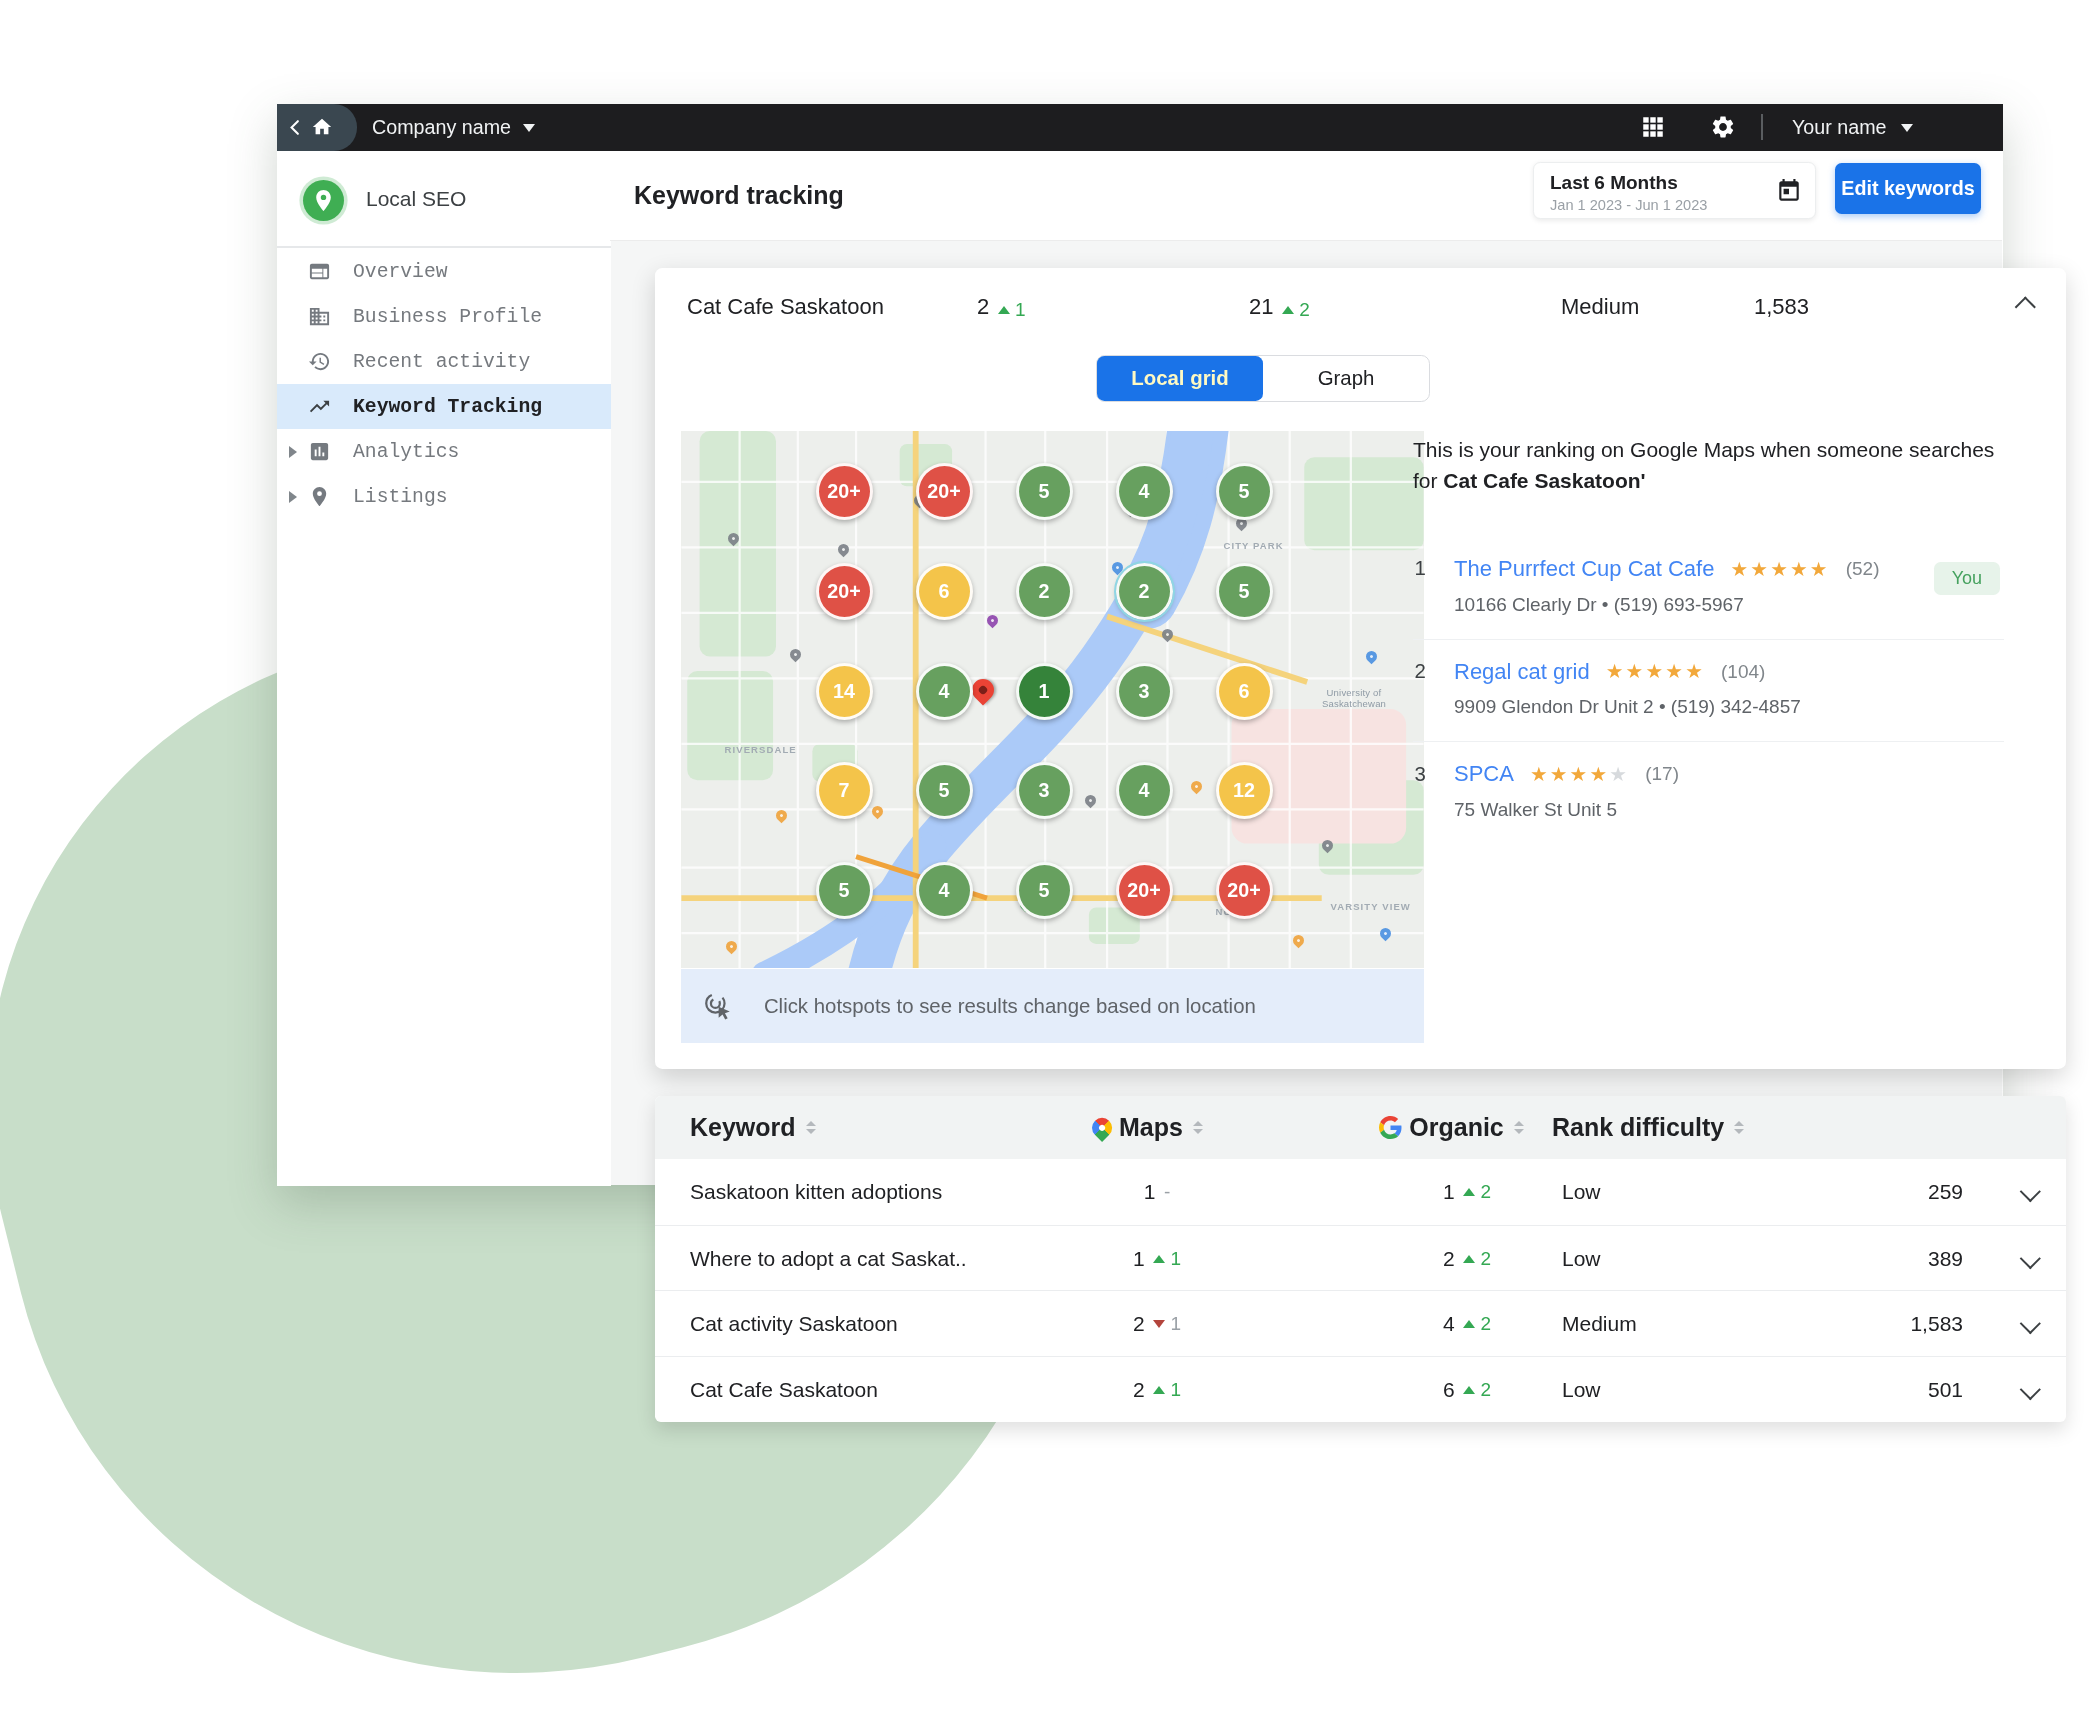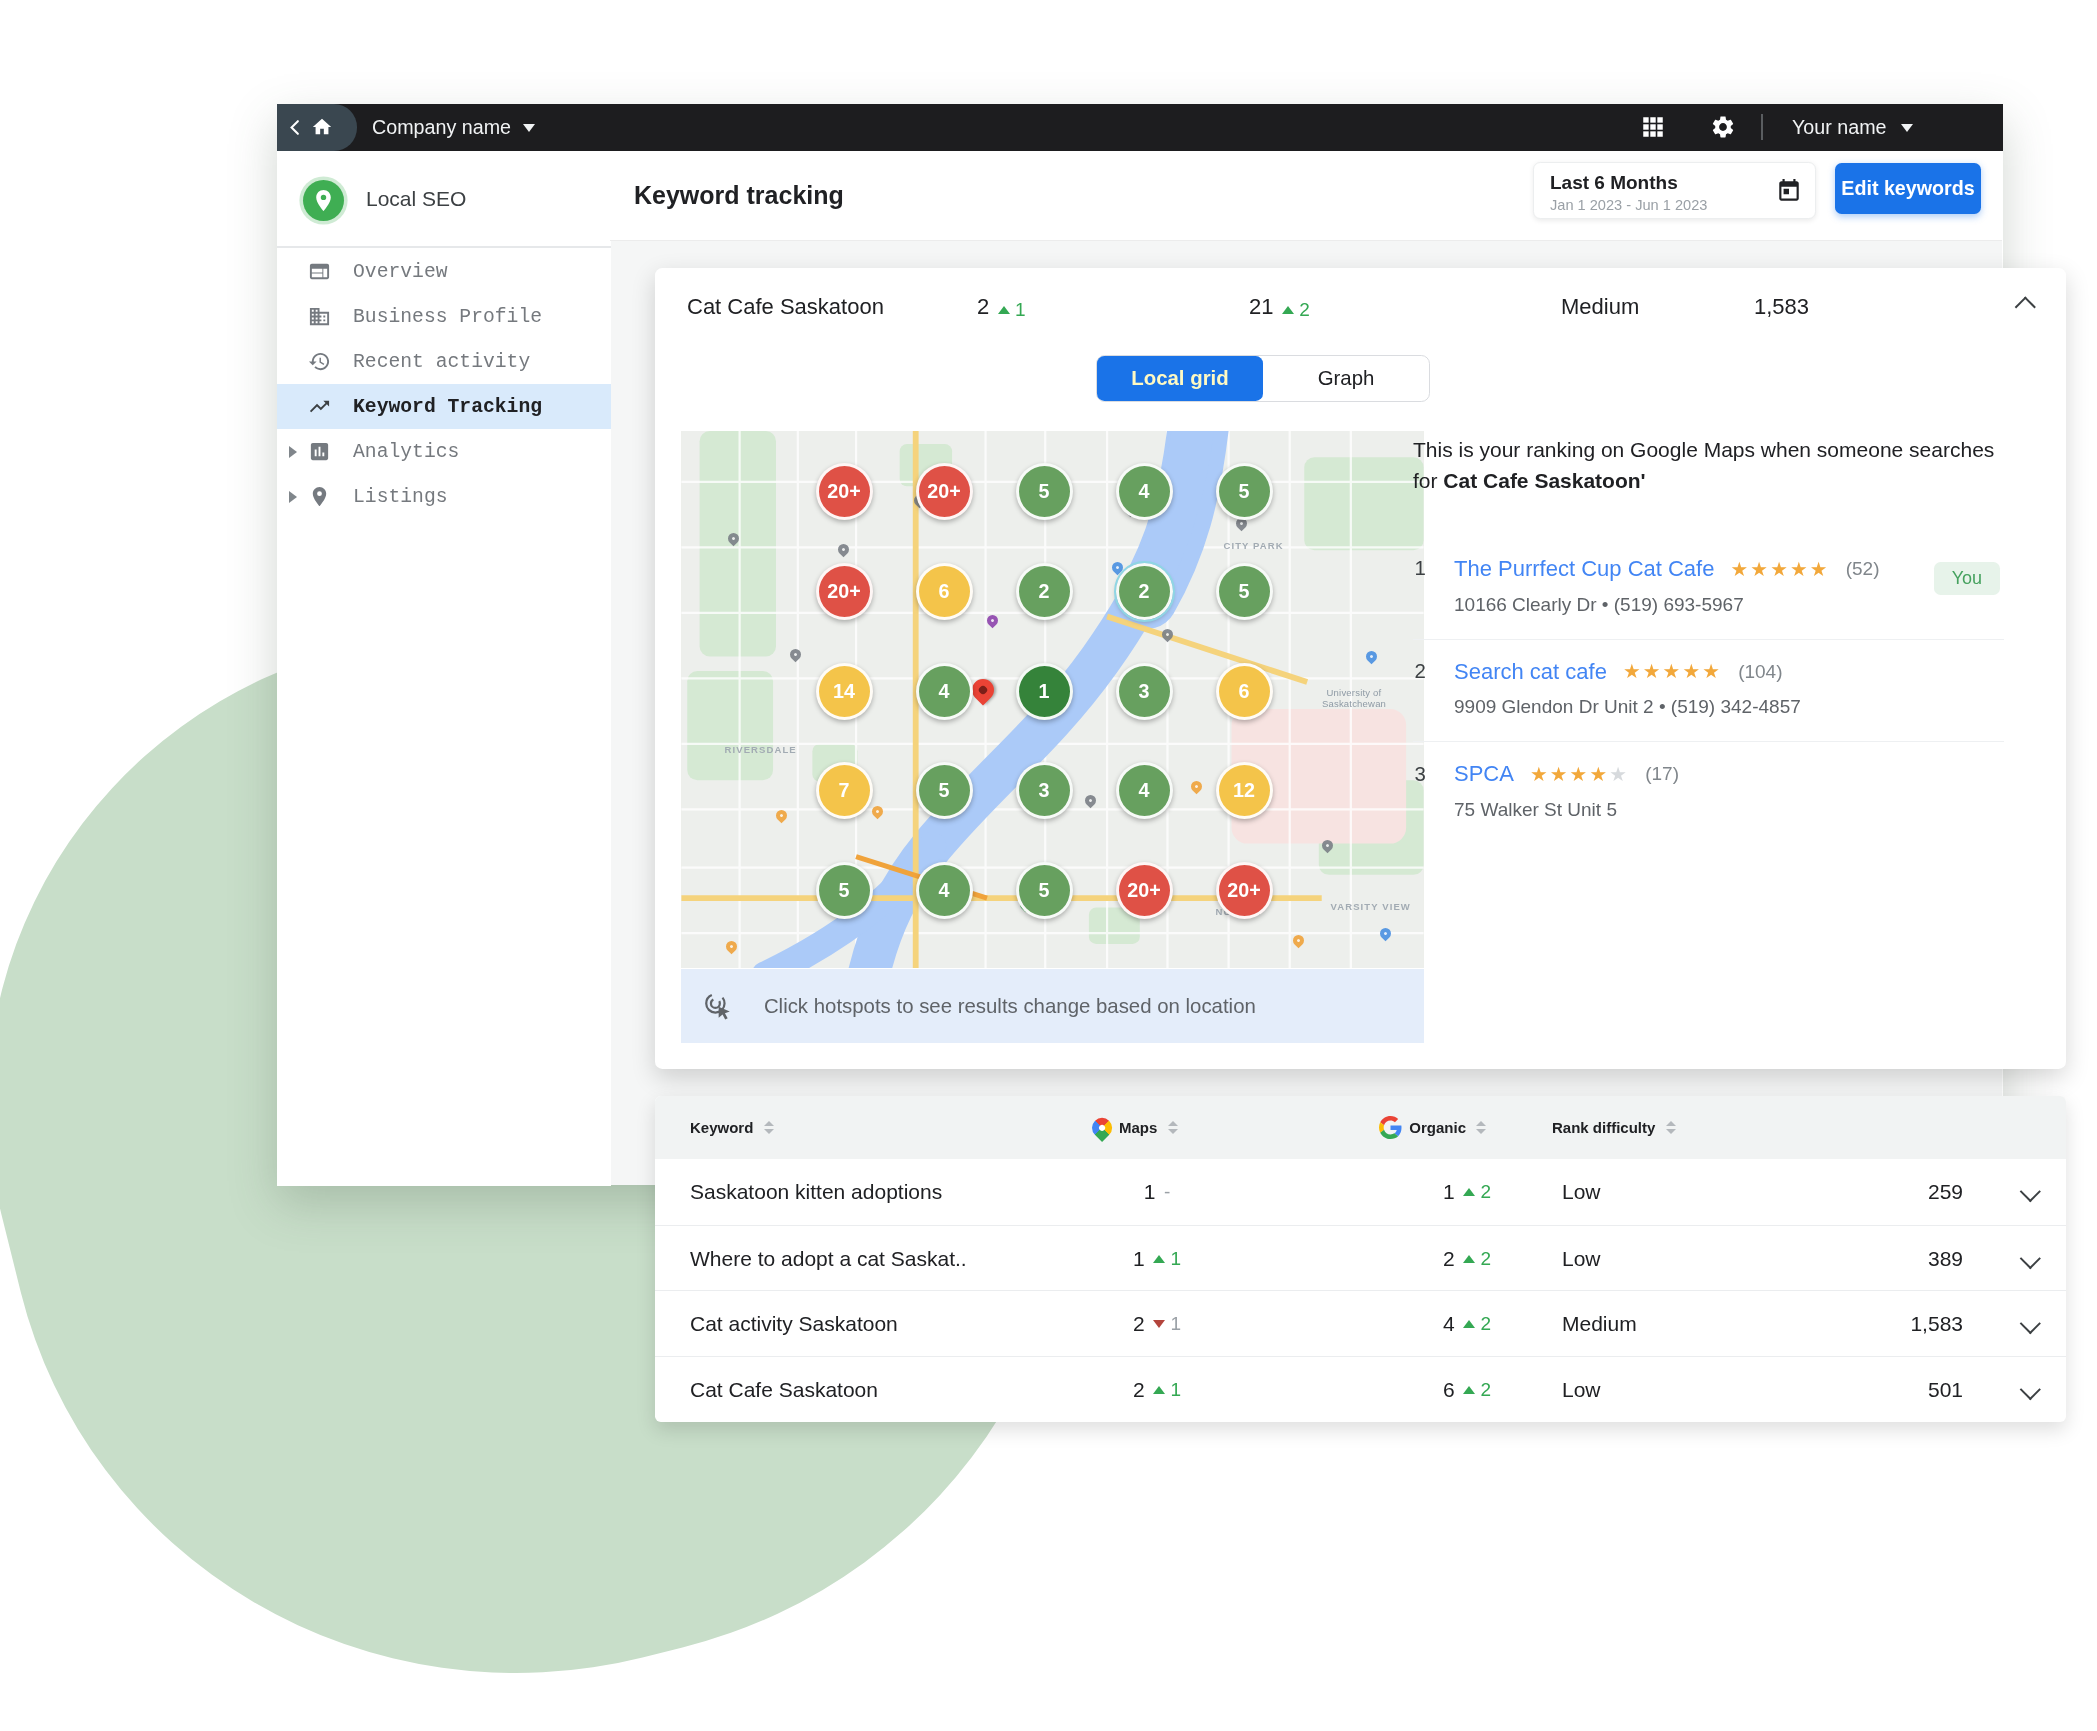--- a/index.html
+++ b/index.html
@@ -110,21 +110,21 @@
   .r-count { font-size:19px; color:#80868b; }
   .r-addr { margin-top:11.7px; font-size:19px; color:#5f6368; }
   .you-badge { position:absolute; right:4.4px; top:25px; background:#e7f3ea; color:#45a15e;
                font-size:18px; padding:5.8px 17.5px; border-radius:6.6px; }
 
   
   .tablecard { position:absolute; left:655px; top:1096px; width:1411px; height:326px; background:#fff; border-radius:5.8px;
                box-shadow:0 7.3px 19px rgba(0,0,0,.13); z-index:5; }
   .thead { position:absolute; left:0; top:0; width:100%; height:63px; background:#f1f3f3; border-radius:5.8px 5.8px 0 0; }
   .th { position:absolute; top:0; height:63px; display:flex; align-items:center; gap:7.3px;
-        font-size:15px; font-weight:bold; color:#202124; cursor:pointer; }
+        font-size:25px; font-weight:bold; color:#202124; cursor:pointer; }
   .sorter { display:inline-flex; flex-direction:column; gap:2.9px; margin-left:2.9px; }
   .sorter i { display:block; width:0; height:0; border-left:5.1px solid transparent; border-right:5.1px solid transparent; }
   .sorter .u { border-bottom:5.8px solid #b4b8bc; } .sorter .d { border-top:5.8px solid #b4b8bc; }
   .gmaps-pin { width:19.7px; height:19.7px; border-radius:50% 50% 50% 0; transform:rotate(-45deg);
                background:conic-gradient(#ea4335 0 25%, #fbbc04 25% 50%, #34a853 50% 75%, #4285f4 75% 100%); position:relative; }
   .gmaps-pin::after { content:""; position:absolute; left:6.6px; top:6.6px; width:6.6px; height:6.6px; border-radius:50%; background:#fff; }
   .g-icon svg { width:23px; height:23px; }
   .trow { position:absolute; left:0; width:100%; height:66px; border-top:1.5px solid #ebedef; }
   .trow:first-child { border-top:none; }
   .td { position:absolute; top:0; height:66px; display:flex; align-items:center; font-size:21px; color:#202124; }
@@ -395,21 +395,21 @@
               <span class="r-name">The Purrfect Cup Cat Cafe</span>
               <span class="stars"><span class="g">★★★★★</span><span class="e"></span></span>
               <span class="r-count">(52)</span>
             </div>
             <div class="r-addr">10166 Clearly Dr • (519) 693-5967</div>
             <span class="you-badge">You</span>
           </div>
           <div class="result">
             <span class="r-num">2</span>
             <div class="r-line1">
-              <span class="r-name">Search cat cafe</span>
+              <span class="r-name">Regal cat grid</span>
               <span class="stars"><span class="g">★★★★★</span><span class="e"></span></span>
               <span class="r-count">(104)</span>
             </div>
             <div class="r-addr">9909 Glendon Dr Unit 2 • (519) 342-4857</div>
           </div>
           <div class="result">
             <span class="r-num">3</span>
             <div class="r-line1">
               <span class="r-name">SPCA</span>
               <span class="stars"><span class="g">★★★★</span><span class="e">★</span></span>

